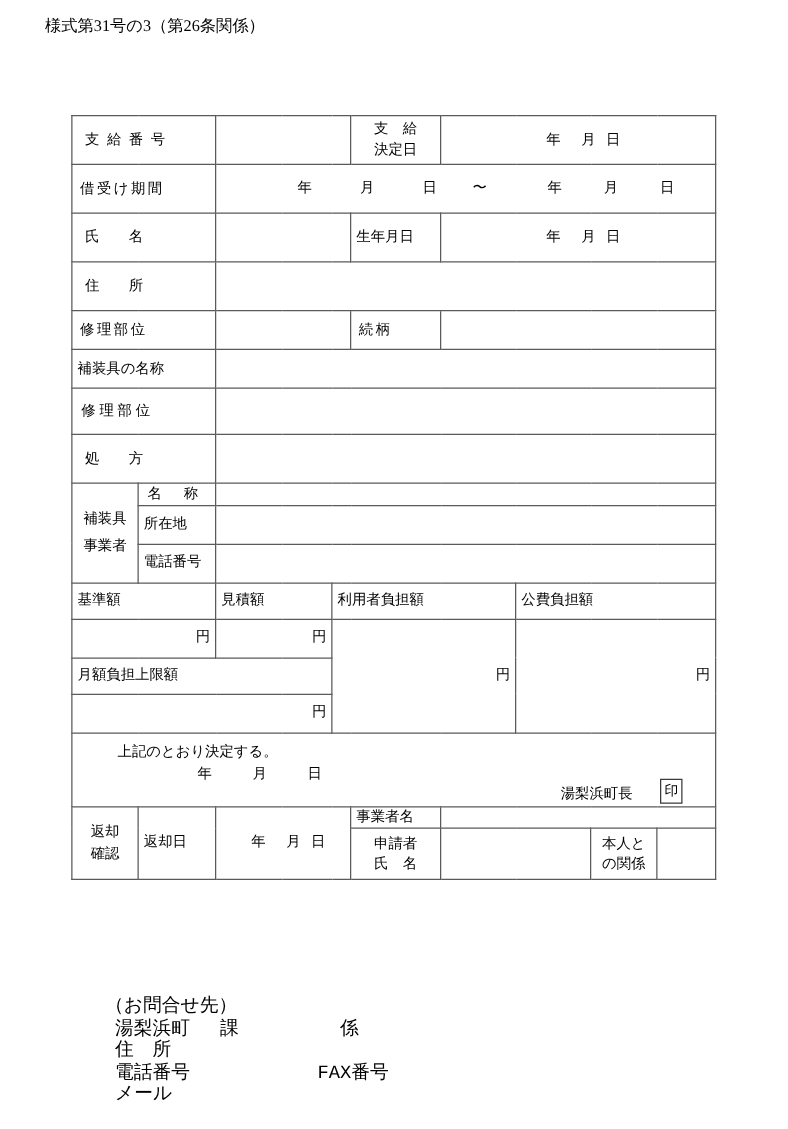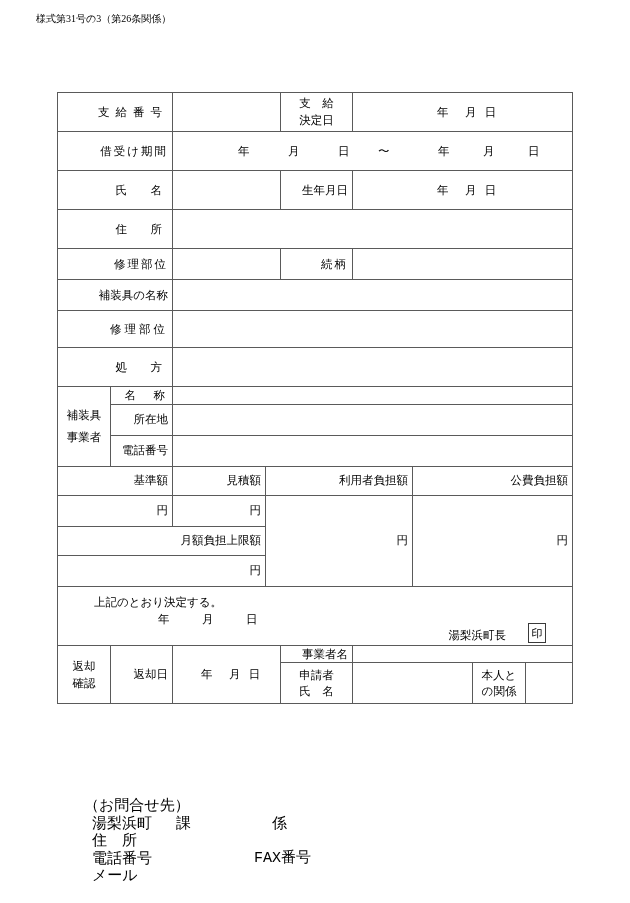--- a/index.html
+++ b/index.html
@@ -21,21 +21,21 @@
     left: 0; top: 0;
     width: 630px;
     height: 903px;
   }
 
   
   .form-no {
     position: absolute;
     left: 36px;
     top: 12px;
-    font-size: 10px;
+    font-size: 13px;
     letter-spacing: 0px;
     white-space: nowrap;
   }
 
   .doc-title {
     position: absolute;
     left: 0;
     top: 50px;
     width: 630px;
     text-align: center;
@@ -57,21 +57,21 @@
   }
   table.form td {
     border: 1px solid #5a5a5a;
     padding: 0 4px;
     vertical-align: middle;
     line-height: 1.45;
   }
 
   
   .lbl {
-    text-align: right;
+    text-align: left;
     white-space: nowrap;
   }
   .lbl-sp { letter-spacing: 6px; text-indent: 6px; }
   .lbl-sp3 { letter-spacing: 3px; text-indent: 3px; }
   .lbl-sp2 { letter-spacing: 2px; text-indent: 2px; }
   .lbl-tight { letter-spacing: 0px; }
 
   .two-line {
     text-align: center;
     white-space: nowrap;

